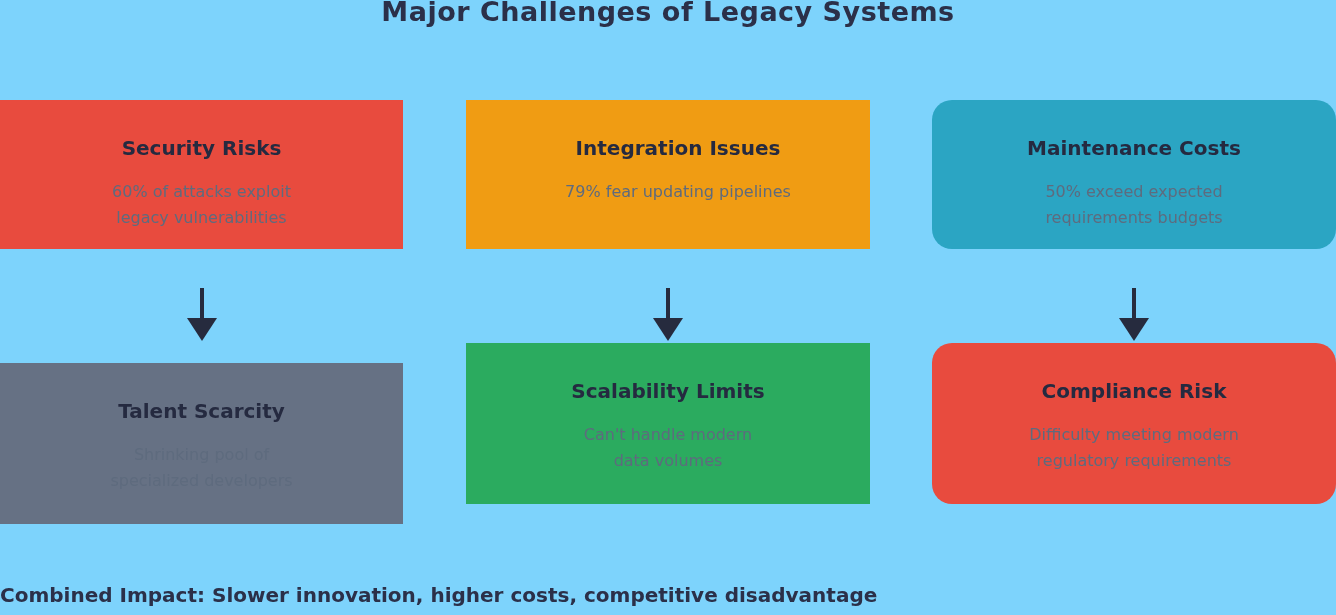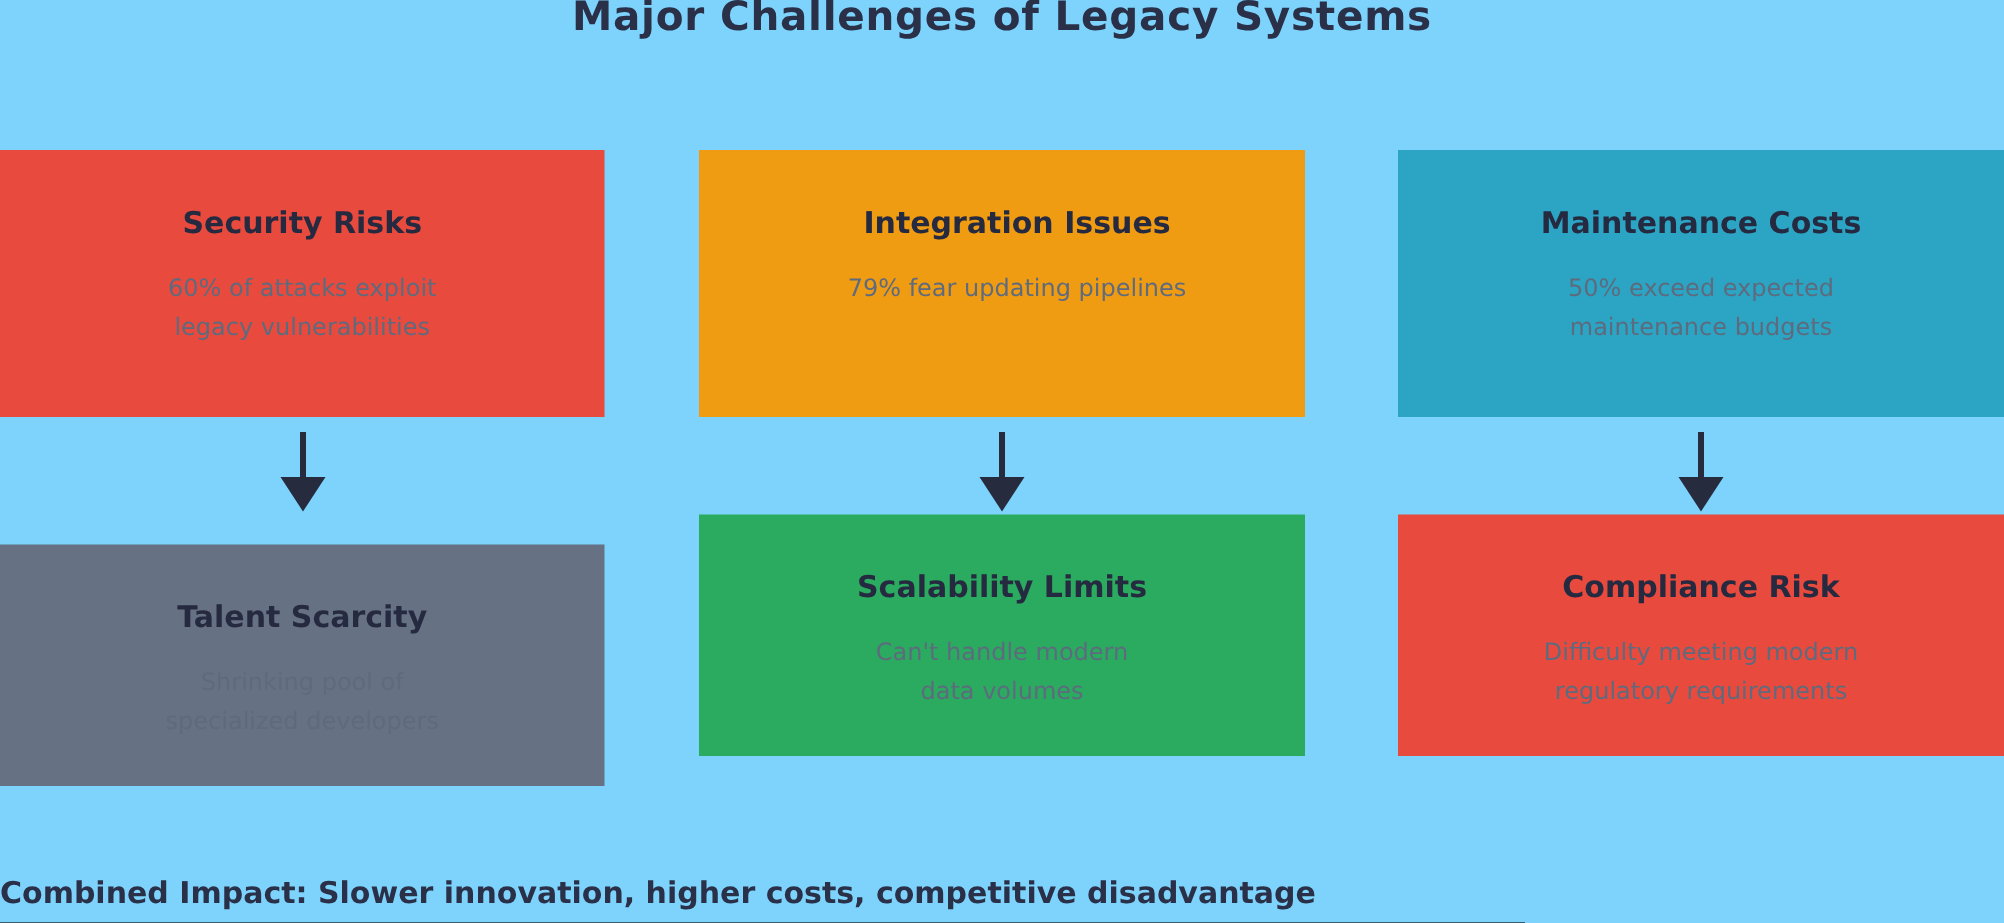--- a/index.html
+++ b/index.html
@@ -26,25 +26,25 @@
     color: #2b3049;
     margin: 0;
     letter-spacing: 0.5px;
   }
   .card {
     position: absolute;
     box-sizing: border-box;
     text-align: center;
     padding-top: 36px;
   }
-  .card.row1 { top: 100px; height: 178px; }
+  .card.row1 { top: 100px; height: 149px; }
   .card.row2 { top: 343px; height: 161px; }
   .card.col1 { left: 0;     width: 403px; }
   .card.col2 { left: 466px; width: 404px; }
-  .card.col3 { left: 932px; width: 404px; }
+  .card.col3 { left: 932px; width: 404px; border-radius: 20px; }
   .card-title {
     font-size: 20px;
     font-weight: bold;
     color: #252a40;
     line-height: 24px;
     margin: 0;
   }
   .card-sub {
     margin-top: 19px;
     font-size: 16px;
@@ -108,21 +108,21 @@
     <div class="card-title">Integration Issues</div>
     <div class="card-sub">
       <div>79% fear updating pipelines</div>
     </div>
   </div>
 
   <div class="card row1 col3" style="background: rgb(43, 165, 195);">
     <div class="card-title">Maintenance Costs</div>
     <div class="card-sub">
       <div>50% exceed expected</div>
-      <div>maintenance budgets</div>
+      <div>requirements budgets</div>
     </div>
   </div>
 
   <div class="arrow a1">
     <div class="stem"></div>
     <div class="head"></div>
   </div>
   <div class="arrow a2">
     <div class="stem"></div>
     <div class="head"></div>

